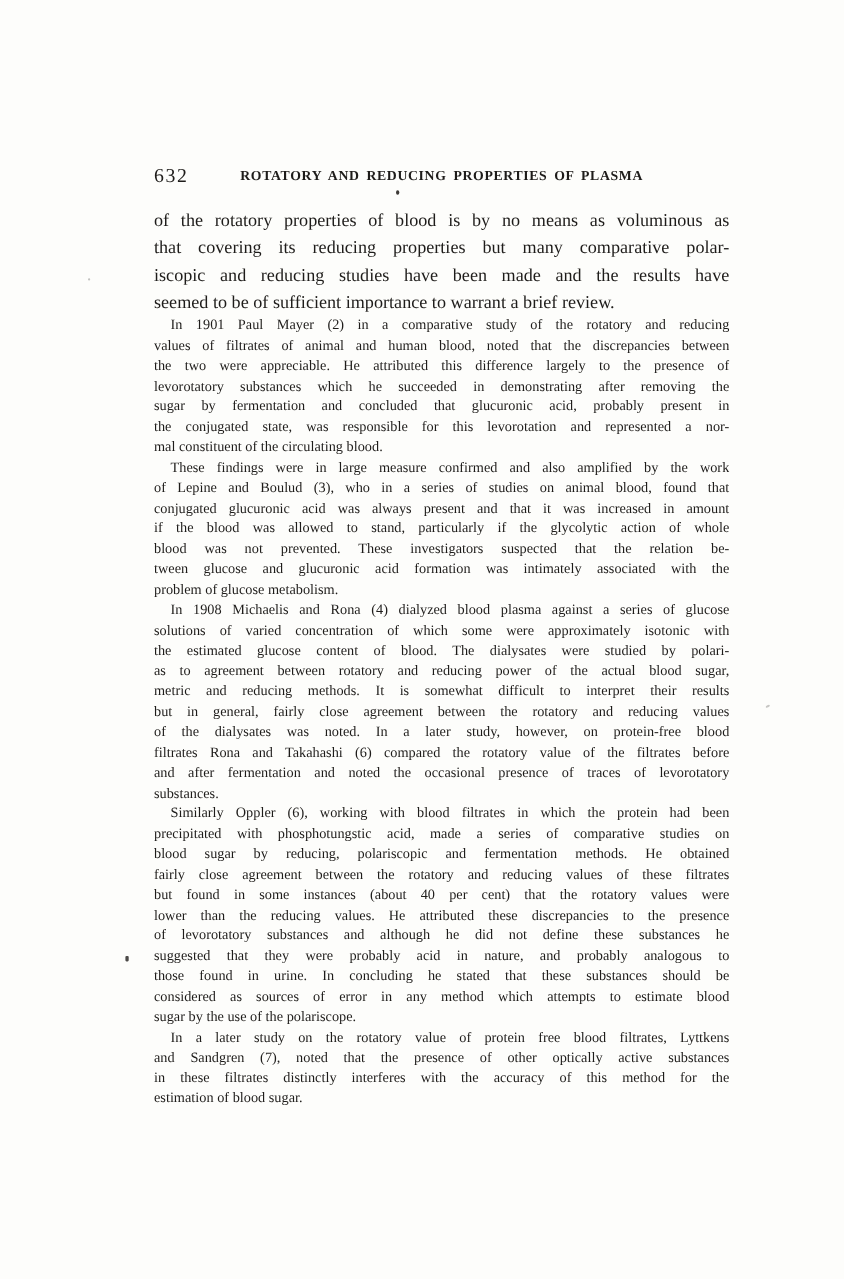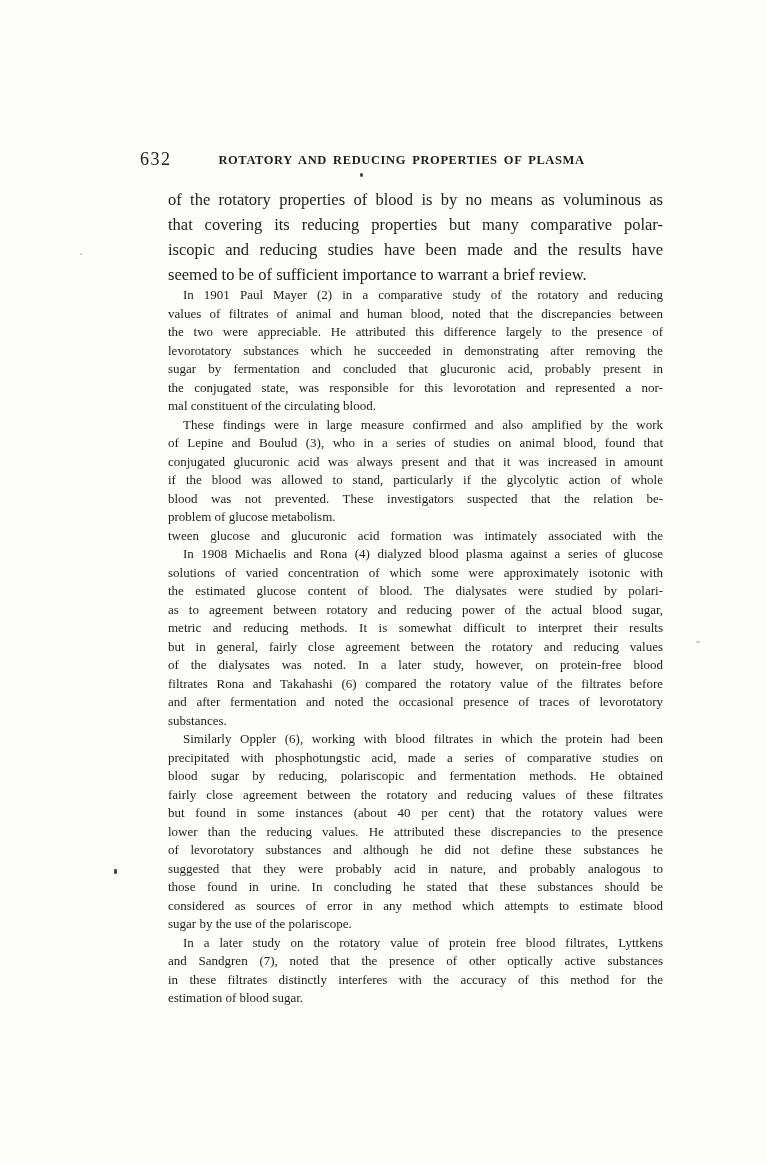--- a/index.html
+++ b/index.html
@@ -56,21 +56,20 @@
     top: 286px;
     left: 140px;
     width: 523px;
     font-size: 13px;
     line-height: 18.5px;
   }
   .line {
     text-align: justify;
     text-align-last: justify;
     overflow: hidden;
-    margin-left: 28px;
   }
   .intro .line { height: 25px; }
   .review .line { height: 18.5px; }
   .line.last { text-align-last: left; }
   .line.indent { text-indent: 15px; }
   
   .speck {
     position: absolute;
     border-radius: 50%;
     background: #6a6a6a;
@@ -106,22 +105,22 @@
         <div class="line">sugar by fermentation and concluded that glucuronic acid, probably present in</div>
         <div class="line">the conjugated state, was responsible for this levorotation and represented a nor-</div>
         <div class="line last">mal constituent of the circulating blood.</div>
       </div>
       <div class="paragraph">
         <div class="line indent">These findings were in large measure confirmed and also amplified by the work</div>
         <div class="line">of Lepine and Boulud (3), who in a series of studies on animal blood, found that</div>
         <div class="line">conjugated glucuronic acid was always present and that it was increased in amount</div>
         <div class="line">if the blood was allowed to stand, particularly if the glycolytic action of whole</div>
         <div class="line">blood was not prevented. These investigators suspected that the relation be-</div>
+        <div class="line">tween glucose and glucuronic acid formation was intimately associated with the</div>
         <div class="line last">problem of glucose metabolism.</div>
-        <div class="line">tween glucose and glucuronic acid formation was intimately associated with the</div>
       </div>
       <div class="paragraph">
         <div class="line indent">In 1908 Michaelis and Rona (4) dialyzed blood plasma against a series of glucose</div>
         <div class="line">solutions of varied concentration of which some were approximately isotonic with</div>
         <div class="line">the estimated glucose content of blood. The dialysates were studied by polari-</div>
         <div class="line">as to agreement between rotatory and reducing power of the actual blood sugar,</div>
         <div class="line">metric and reducing methods. It is somewhat difficult to interpret their results</div>
         <div class="line">but in general, fairly close agreement between the rotatory and reducing values</div>
         <div class="line">of the dialysates was noted. In a later study, however, on protein-free blood</div>
         <div class="line">filtrates Rona and Takahashi (6) compared the rotatory value of the filtrates before</div>

